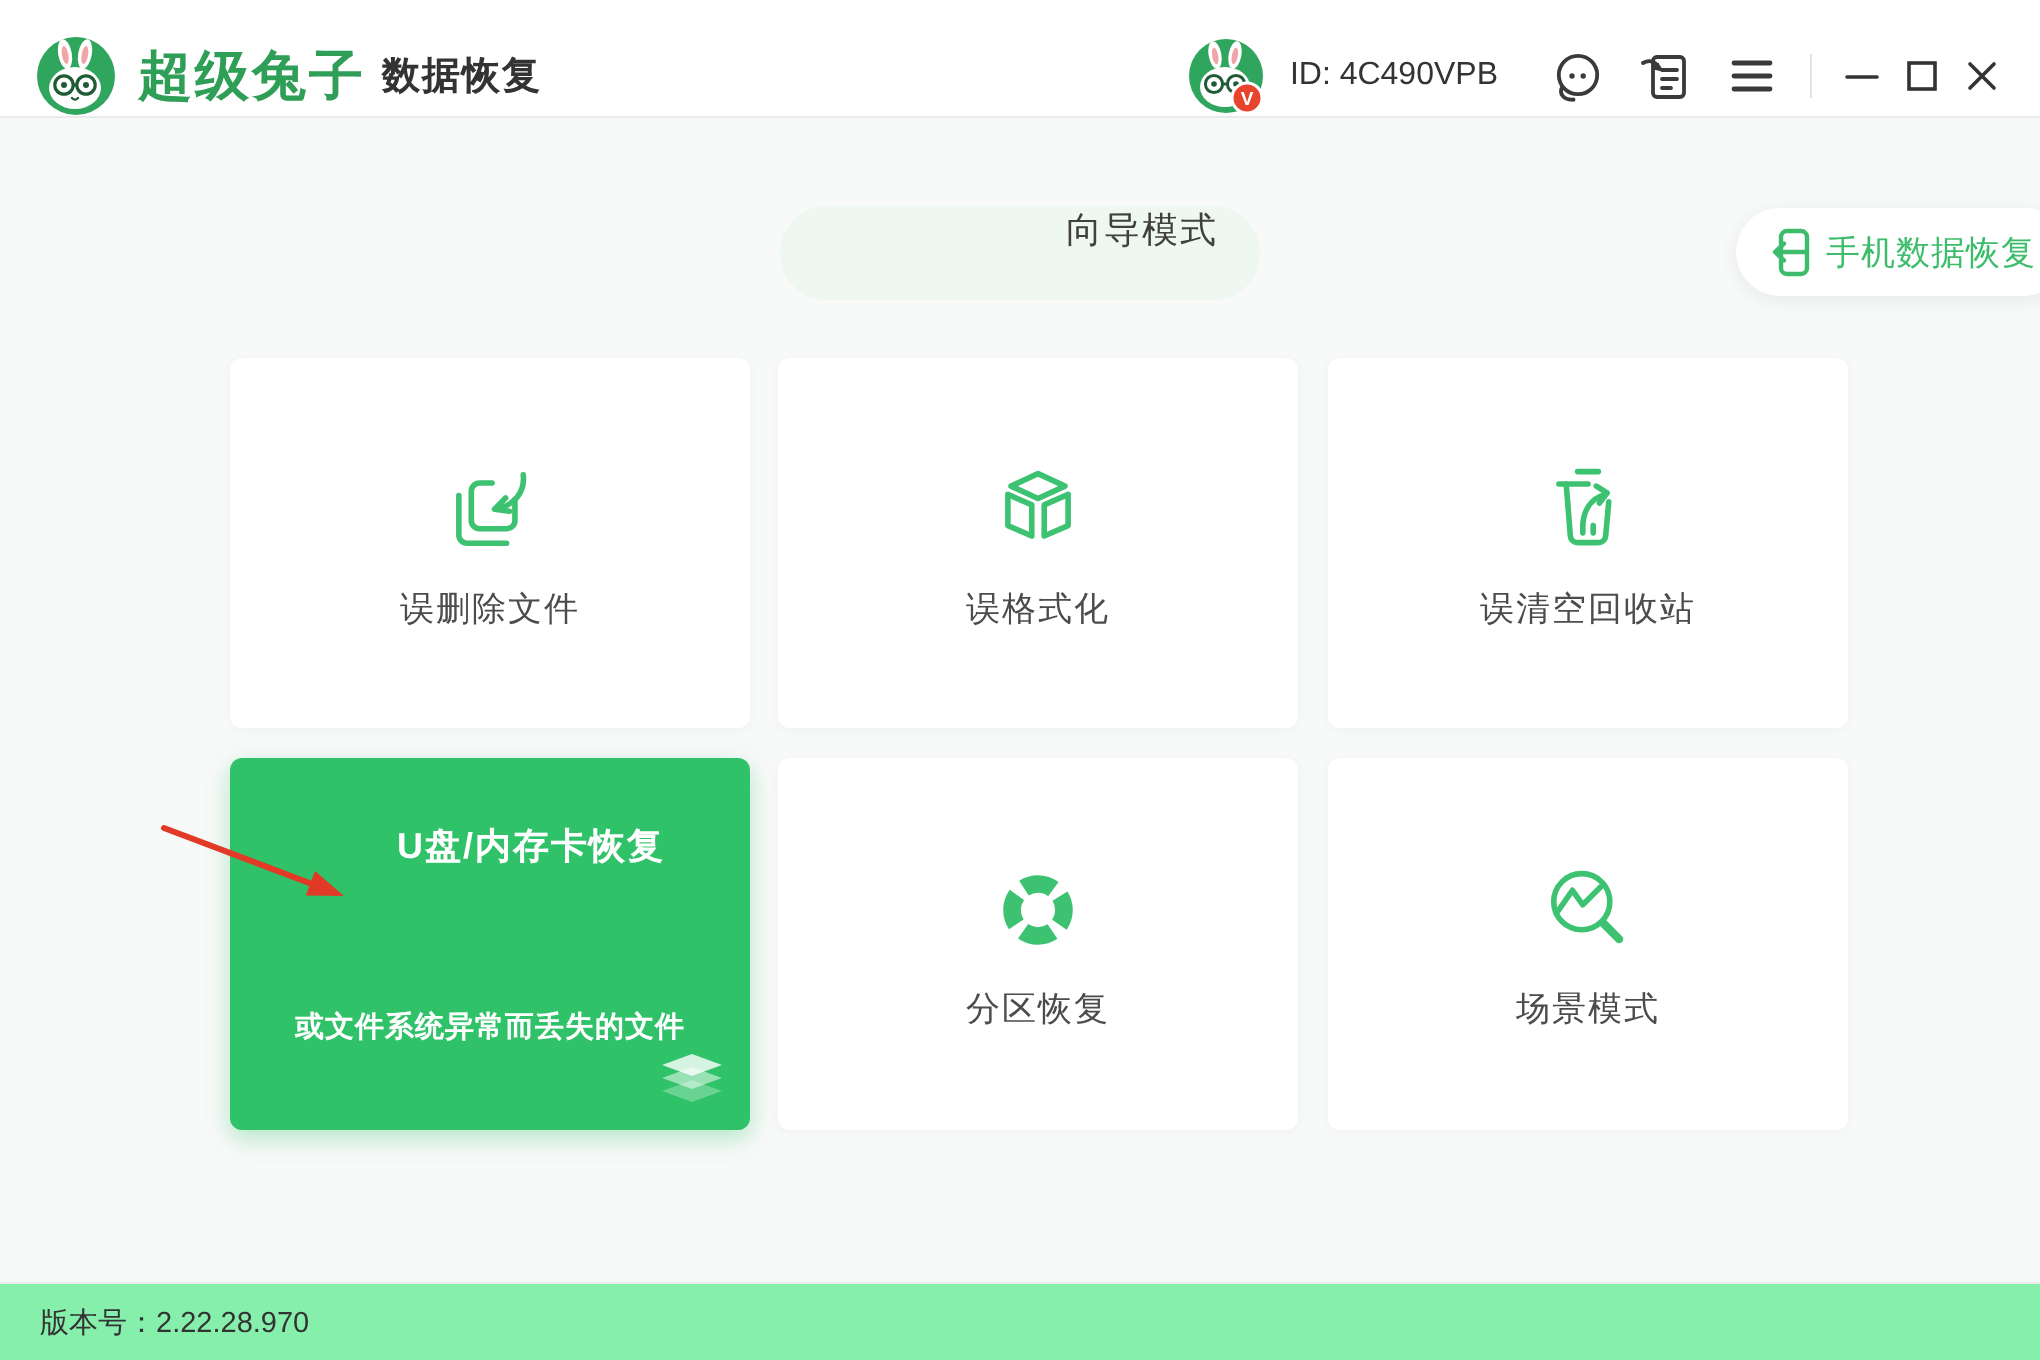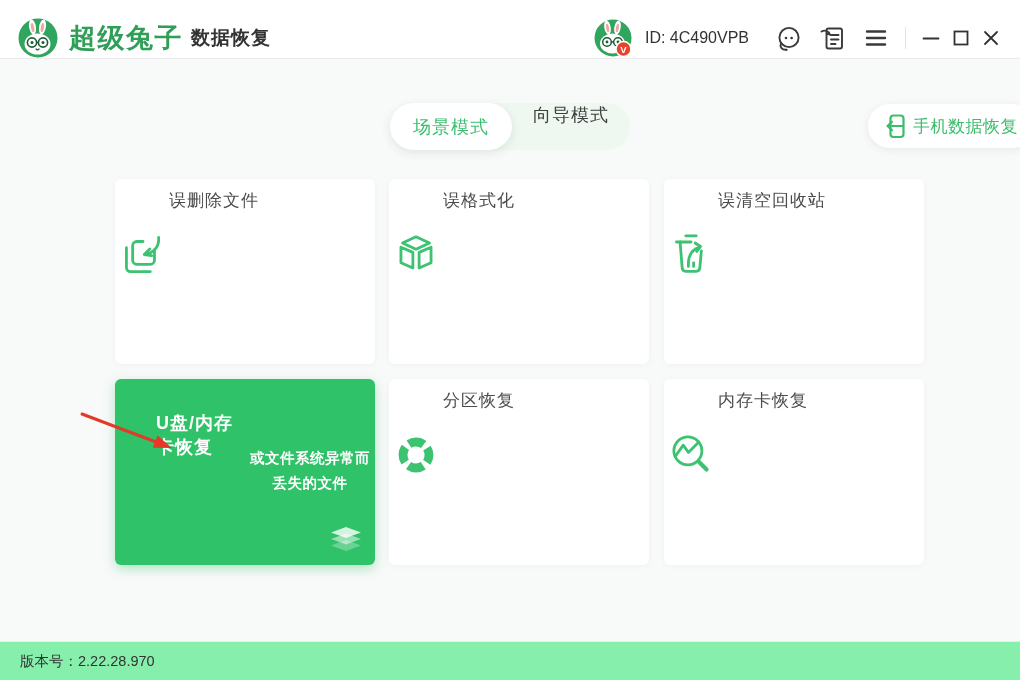--- a/index.html
+++ b/index.html
@@ -35,21 +35,21 @@
     display:flex;align-items:flex-start;justify-content:center;cursor:pointer;
     color:#404040;font-size:18px;letter-spacing:1px;}
   
   .phone-btn{position:absolute;top:46px;left:868px;width:166px;height:44px;background:#fff;
     border-radius:22px;box-shadow:0 2px 10px rgba(0,0,0,.07);cursor:pointer;
     display:flex;align-items:center;padding-left:15px;box-sizing:border-box;
     color:#3dbd6c;font-size:17px;letter-spacing:.5px;}
   .phone-btn .txt{margin-left:7px;}
   
   .card{position:absolute;width:260px;height:185px;background:#fff;border-radius:6px;
-    box-shadow:0 1px 6px rgba(0,0,0,.04);display:flex;flex-direction:row;cursor:pointer;}
+    box-shadow:0 1px 6px rgba(0,0,0,.04);display:flex;flex-direction:column;align-items:center;cursor:pointer;}
   .card .card-icon{margin-top:48px;height:56px;display:flex;align-items:center;}
   .card .card-label{margin-top:10px;font-size:17px;color:#4c4c4c;letter-spacing:1px;}
   .c1{left:115px;top:121px;}
   .c2{left:389px;top:121px;}
   .c3{left:664px;top:121px;}
   .c4{left:115px;top:321px;height:186px;background:#2fc268;box-shadow:0 4px 12px rgba(47,194,104,.35);}
   .c5{left:389px;top:321px;height:186px;}
   .c6{left:664px;top:321px;height:186px;}
   .hl-title{margin-top:32px;color:#fff;font-size:18px;font-weight:700;letter-spacing:1px;margin-left:41px;}
   .hl-desc{margin-top:42px;color:#fff;font-size:14.5px;font-weight:600;line-height:25px;
@@ -161,23 +161,20 @@
           <path d="M6 6 L18 18 M18 6 L6 18"></path>
         </svg>
       </span>
     </span>
   </div>
 </div>
 
 <div class="main">
 
   <div class="mode-tabs">
-    <div class="tab-active-pill">
-      <span>场景模式</span>
-    </div>
     <div class="tab-inactive">
       <span>向导模式</span>
     </div>
   </div>
 
   <div class="phone-btn">
     <span>
       <svg width="23" height="27" viewBox="0 0 23 27" fill="none" stroke="#3dbd6c" stroke-width="2.2" stroke-linecap="round" stroke-linejoin="round">
         <rect x="7.5" y="2.5" width="13" height="21.5" rx="3"></rect>
         <path d="M20 13 H5"></path>
@@ -249,21 +246,21 @@
   </div>
 
   <div class="card c6">
     <span class="card-icon">
       <svg width="54" height="54" viewBox="0 0 52 52" fill="none" stroke="#3cc271" stroke-width="2.7" stroke-linecap="round" stroke-linejoin="round">
         <circle cx="23" cy="22" r="13.5"></circle>
         <path d="M11.5 26.5 L18.5 16.5 L23.5 23.5 L33.5 13.5"></path>
         <path d="M33.5 32.5 L41 40" stroke-width="4"></path>
       </svg>
     </span>
-    <span class="card-label">内存卡恢复</span>
+    <span class="card-label">场景模式</span>
   </div>
 </div>
 
 <div class="annot-arrow">
   <svg width="112" height="54" viewBox="0 0 112 54">
     <path d="M12 10 L86 38" stroke="#e23a26" stroke-width="3" stroke-linecap="round"></path>
     <path d="M102 44 L82.9 43.7 L87.5 31.5 Z" fill="#e23a26"></path>
   </svg>
 </div>
 

